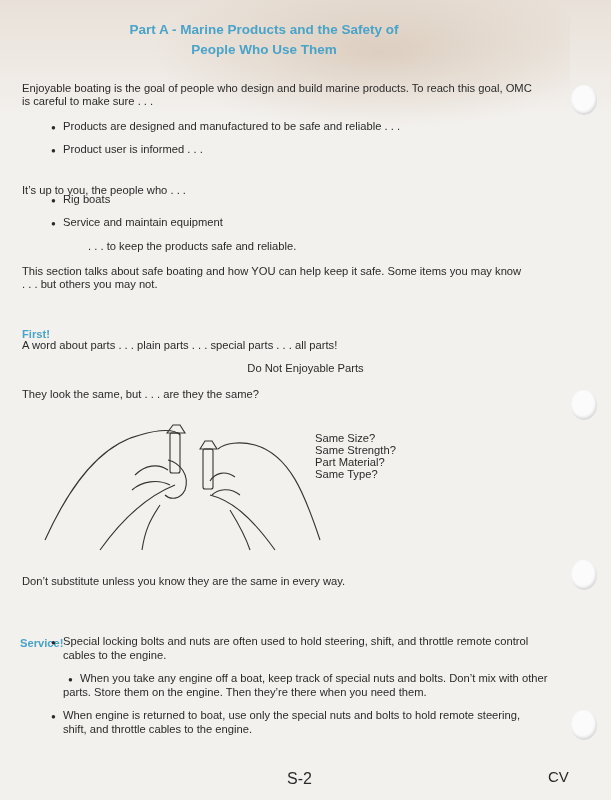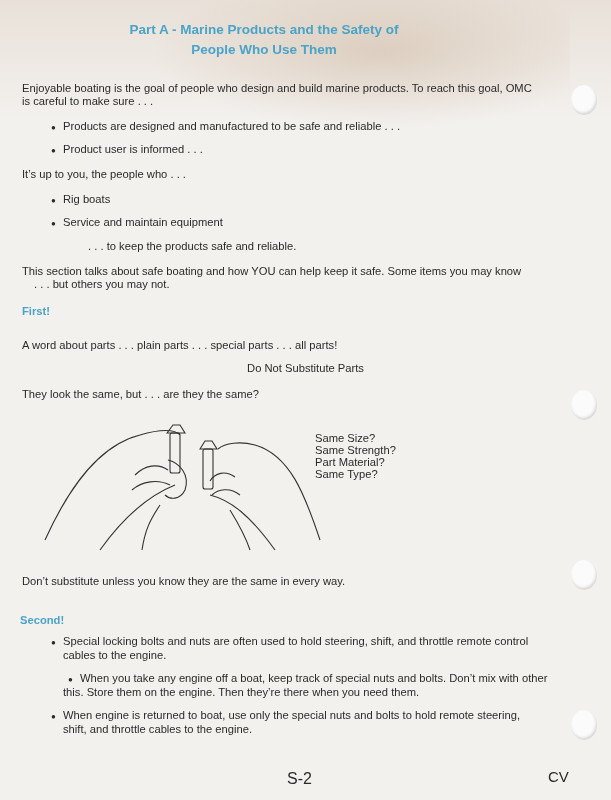--- a/index.html
+++ b/index.html
@@ -12,21 +12,21 @@
   .stain1 { position:absolute; left:150px; top:0; width:420px; height:130px;
     background: radial-gradient(ellipse at 55% 40%, rgba(190,160,130,0.35), rgba(243,241,238,0) 70%); }
   .stain2 { position:absolute; left:0; top:0; width:611px; height:120px;
     background: linear-gradient(180deg, rgba(220,205,190,0.45), rgba(243,241,238,0)); }
   .hole { position:absolute; left:571px; width:26px; height:30px; border-radius:50%;
     background:#fbfbfb; box-shadow: inset -1px -2px 3px rgba(0,0,0,0.15); }
   .title { position:absolute; left:0; width:528px; text-align:center; color:#4aa3c8;
     font-weight:bold; font-size:13.5px; }
   .t { position:absolute; font-size:11.2px; line-height:13px; white-space:nowrap;text-align:center; }
   .bullet::before { content:"\25CF"; position:absolute; left:-12px; font-size:8px; top:1px; }
-  .teal { color:#4aa3c8; font-weight:bold; }
+  .teal { color:#4aa3c8; font-weight:bold;margin-top:23px; }
   .b { font-weight:normal; }
 </style>
 </head>
 <body>
 
 <div class="stain2"></div>
 <div class="stain1"></div>
 
 <div class="hole" style="top:85px"></div>
 <div class="hole" style="top:390px"></div>
@@ -35,31 +35,31 @@
 
 <div class="title" style="top:22px">Part A - Marine Products and the Safety of</div>
 <div class="title" style="top:42px">People Who Use Them</div>
 
 <div class="t" style="left:22px;top:82px">Enjoyable boating is the goal of people who design and build marine products. To reach this goal, OMC</div>
 <div class="t" style="left:22px;top:95px">is careful to make sure . . .</div>
 
 <div class="t bullet" style="left:63px;top:120px">Products are designed and manufactured to be safe and reliable . . .</div>
 <div class="t bullet" style="left:63px;top:143px">Product user is informed . . .</div>
 
-<div class="t" style="left:22px;top:168px">It’s up to you, the people who . . .</div>
+<div class="t" style="left:22px;top:184px">It’s up to you, the people who . . .</div>
 <div class="t bullet" style="left:63px;top:193px">Rig boats</div>
 <div class="t bullet" style="left:63px;top:216px">Service and maintain equipment</div>
 <div class="t" style="left:88px;top:240px">. . . to keep the products safe and reliable.</div>
 
 <div class="t" style="left:22px;top:265px"><span>This section talks about safe boating and how </span><span class="b">YOU</span><span> can help keep it safe. Some items you may know</span></div>
-<div class="t" style="left:34px;top:278px">. . . but others you may not.</div>
+<div class="t" style="left:22px;top:278px">. . . but others you may not.</div>
 
 <div class="t teal" style="left:22px;top:305px">First!</div>
 <div class="t" style="left:22px;top:339px">A word about parts . . . plain parts . . . special parts . . . all parts!</div>
-<div class="t b" style="left:0;width:611px;text-align:center;top:362px">Do Not Substitute Parts</div>
+<div class="t b" style="left:0;width:611px;text-align:center;top:362px">Do Not Enjoyable Parts</div>
 <div class="t" style="left:22px;top:388px">They look the same, but . . . are they the same?</div>
 
 <svg style="position:absolute;left:40px;top:415px" width="290" height="140" viewBox="0 0 290 140">
   <g fill="none" stroke="#333" stroke-width="1.1">
     <path d="M5,125 C30,70 60,30 100,20 C120,14 135,14 140,20"></path>
     <path d="M60,135 C85,100 110,80 135,70"></path>
     <path d="M95,60 C105,50 118,48 128,55 M92,75 C102,66 118,64 130,70"></path>
     <path d="M128,45 C140,48 150,60 145,75 C140,85 130,85 125,80"></path>
     <rect x="130" y="18" width="10" height="40" rx="2"></rect>
     <path d="M127,18 L133,10 L140,10 L145,18 Z"></path>
@@ -72,23 +72,23 @@
   </g>
 </svg>
 
 <div class="t" style="left:315px;top:432px">Same Size?</div>
 <div class="t" style="left:315px;top:444px">Same Strength?</div>
 <div class="t" style="left:315px;top:456px">Part Material?</div>
 <div class="t" style="left:315px;top:468px">Same Type?</div>
 
 <div class="t" style="left:22px;top:575px">Don’t substitute unless you know they are the same in every way.</div>
 
-<div class="t teal" style="left:20px;top:614px">Second!</div>
+<div class="t teal" style="left:20px;top:614px">Service!</div>
 
 <div class="t bullet" style="left:63px;top:635px">Special locking bolts and nuts are often used to hold steering, shift, and throttle remote control</div>
 <div class="t" style="left:63px;top:649px">cables to the engine.</div>
 <div class="t bullet" style="left:80px;top:672px">When you take any engine off a boat, keep track of special nuts and bolts. Don’t mix with other</div>
-<div class="t" style="left:63px;top:686px">this. Store them on the engine. Then they’re there when you need them.</div>
+<div class="t" style="left:63px;top:686px">parts. Store them on the engine. Then they’re there when you need them.</div>
 <div class="t bullet" style="left:63px;top:709px">When engine is returned to boat, use only the special nuts and bolts to hold remote steering,</div>
 <div class="t" style="left:63px;top:723px">shift, and throttle cables to the engine.</div>
 
 <div class="t" style="left:287px;top:772px;font-size:16px">S-2</div>
 <div class="t" style="left:548px;top:770px;font-size:15px">CV</div>
 
 </body></html>

